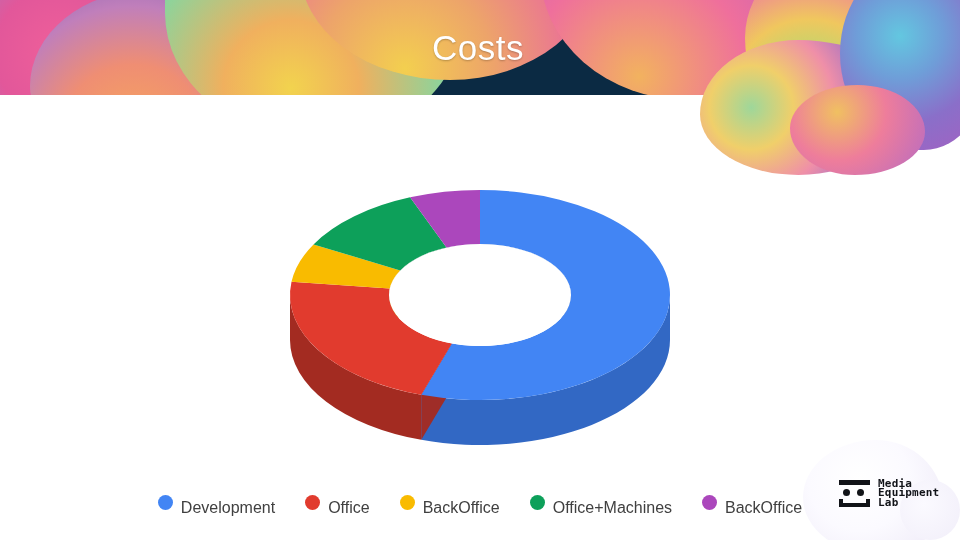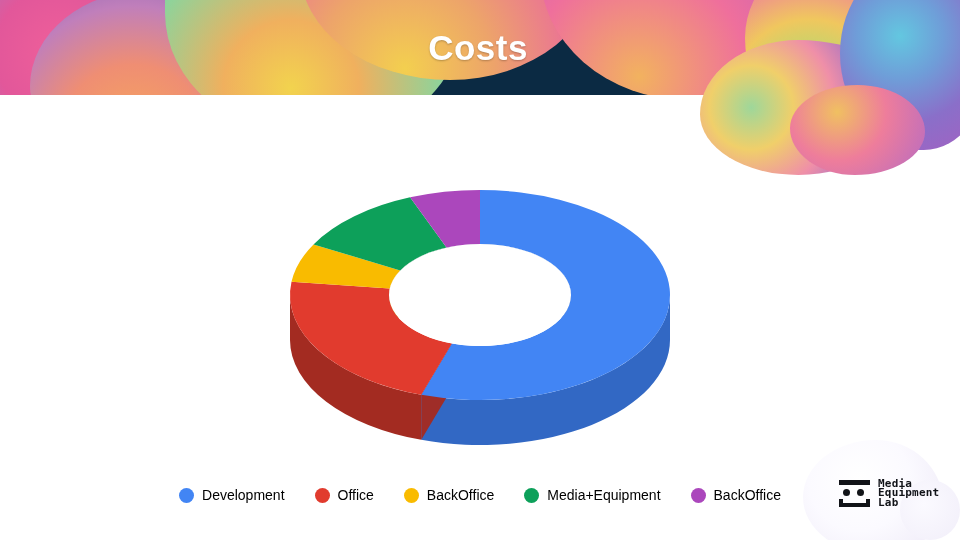--- a/index.html
+++ b/index.html
@@ -12,21 +12,21 @@
   .slide{position:absolute;inset:0;width:960px;height:540px;overflow:hidden;background:#ffffff;}
 
   
   .header{
     position:absolute;left:0;top:0;width:960px;height:95px;
     background:#0b2a43;overflow:hidden;
   }
   .header-title{
     position:absolute;left:0;top:0;width:956px;height:95px;
     display:flex;align-items:center;justify-content:center;
-    color:#ffffff;font-size:35px;font-weight:bold;letter-spacing:.5px;
+    color:#ffffff;font-size:35px;font-weight:normal;letter-spacing:.5px;
     z-index:9;text-shadow:0 1px 2px rgba(0,0,0,.25);
   }
   .blob{position:absolute;border-radius:50%;filter:blur(0.4px);}
 
   
   .b1{left:-85px;top:-70px;width:210px;height:190px;
       background:radial-gradient(circle at 70% 65%, #f0609a 0%, #e2579a 35%, #9d7fc4 70%, #6fa8d8 100%);
       border-radius:55% 45% 48% 52%/50% 52% 48% 50%;}
   .b2{left:30px;top:-10px;width:230px;height:175px;
       background:radial-gradient(circle at 45% 85%, #f6a85c 0%, #ef8e73 38%, #c07fbb 68%, #7b5fb5 100%);
@@ -59,21 +59,21 @@
   .chart-area{position:absolute;left:250px;top:140px;width:470px;height:320px;}
   .donut-svg{position:absolute;left:0;top:0;}
 
   
   .legend{
     position:absolute;left:0;top:487px;width:960px;
     display:flex;justify-content:center;align-items:center;gap:30px;
   }
   .legend-item{display:flex;align-items:center;gap:8px;}
   .legend-dot{width:15px;height:15px;border-radius:50%;display:block;}
-  .legend-label{font-size:14px;color:#000000;white-space:nowrap;}
+  .legend-label{font-size:16px;color:#404040;white-space:nowrap;margin-top:12px;}
 
   
   .logo-blob{
     position:absolute;left:803px;top:440px;width:140px;height:115px;
     background:radial-gradient(circle at 40% 35%, #ffffff 0%, #fbfaff 45%, #f3f0fa 75%, #eeeaf6 100%);
     border-radius:52% 48% 45% 55%/50% 55% 45% 50%;
   }
   .logo-blob2{
     position:absolute;left:900px;top:480px;width:60px;height:60px;
     background:radial-gradient(circle at 40% 40%, #fbfaff 0%, #f1eef9 100%);
@@ -139,21 +139,21 @@
       <div class="legend-item">
         <span class="legend-dot" style="background: rgb(225, 59, 46);"></span>
         <span class="legend-label">Office</span>
       </div>
       <div class="legend-item">
         <span class="legend-dot" style="background: rgb(249, 187, 0);"></span>
         <span class="legend-label">BackOffice</span>
       </div>
       <div class="legend-item">
         <span class="legend-dot" style="background: rgb(13, 160, 90);"></span>
-        <span class="legend-label">Media+Equipment</span>
+        <span class="legend-label">Office+Machines</span>
       </div>
       <div class="legend-item">
         <span class="legend-dot" style="background: rgb(171, 71, 188);"></span>
         <span class="legend-label">BackOffice</span>
       </div>
     </div>
 
   <div class="logo-blob"></div>
   <div class="logo-blob2"></div>
   <div class="logo">

